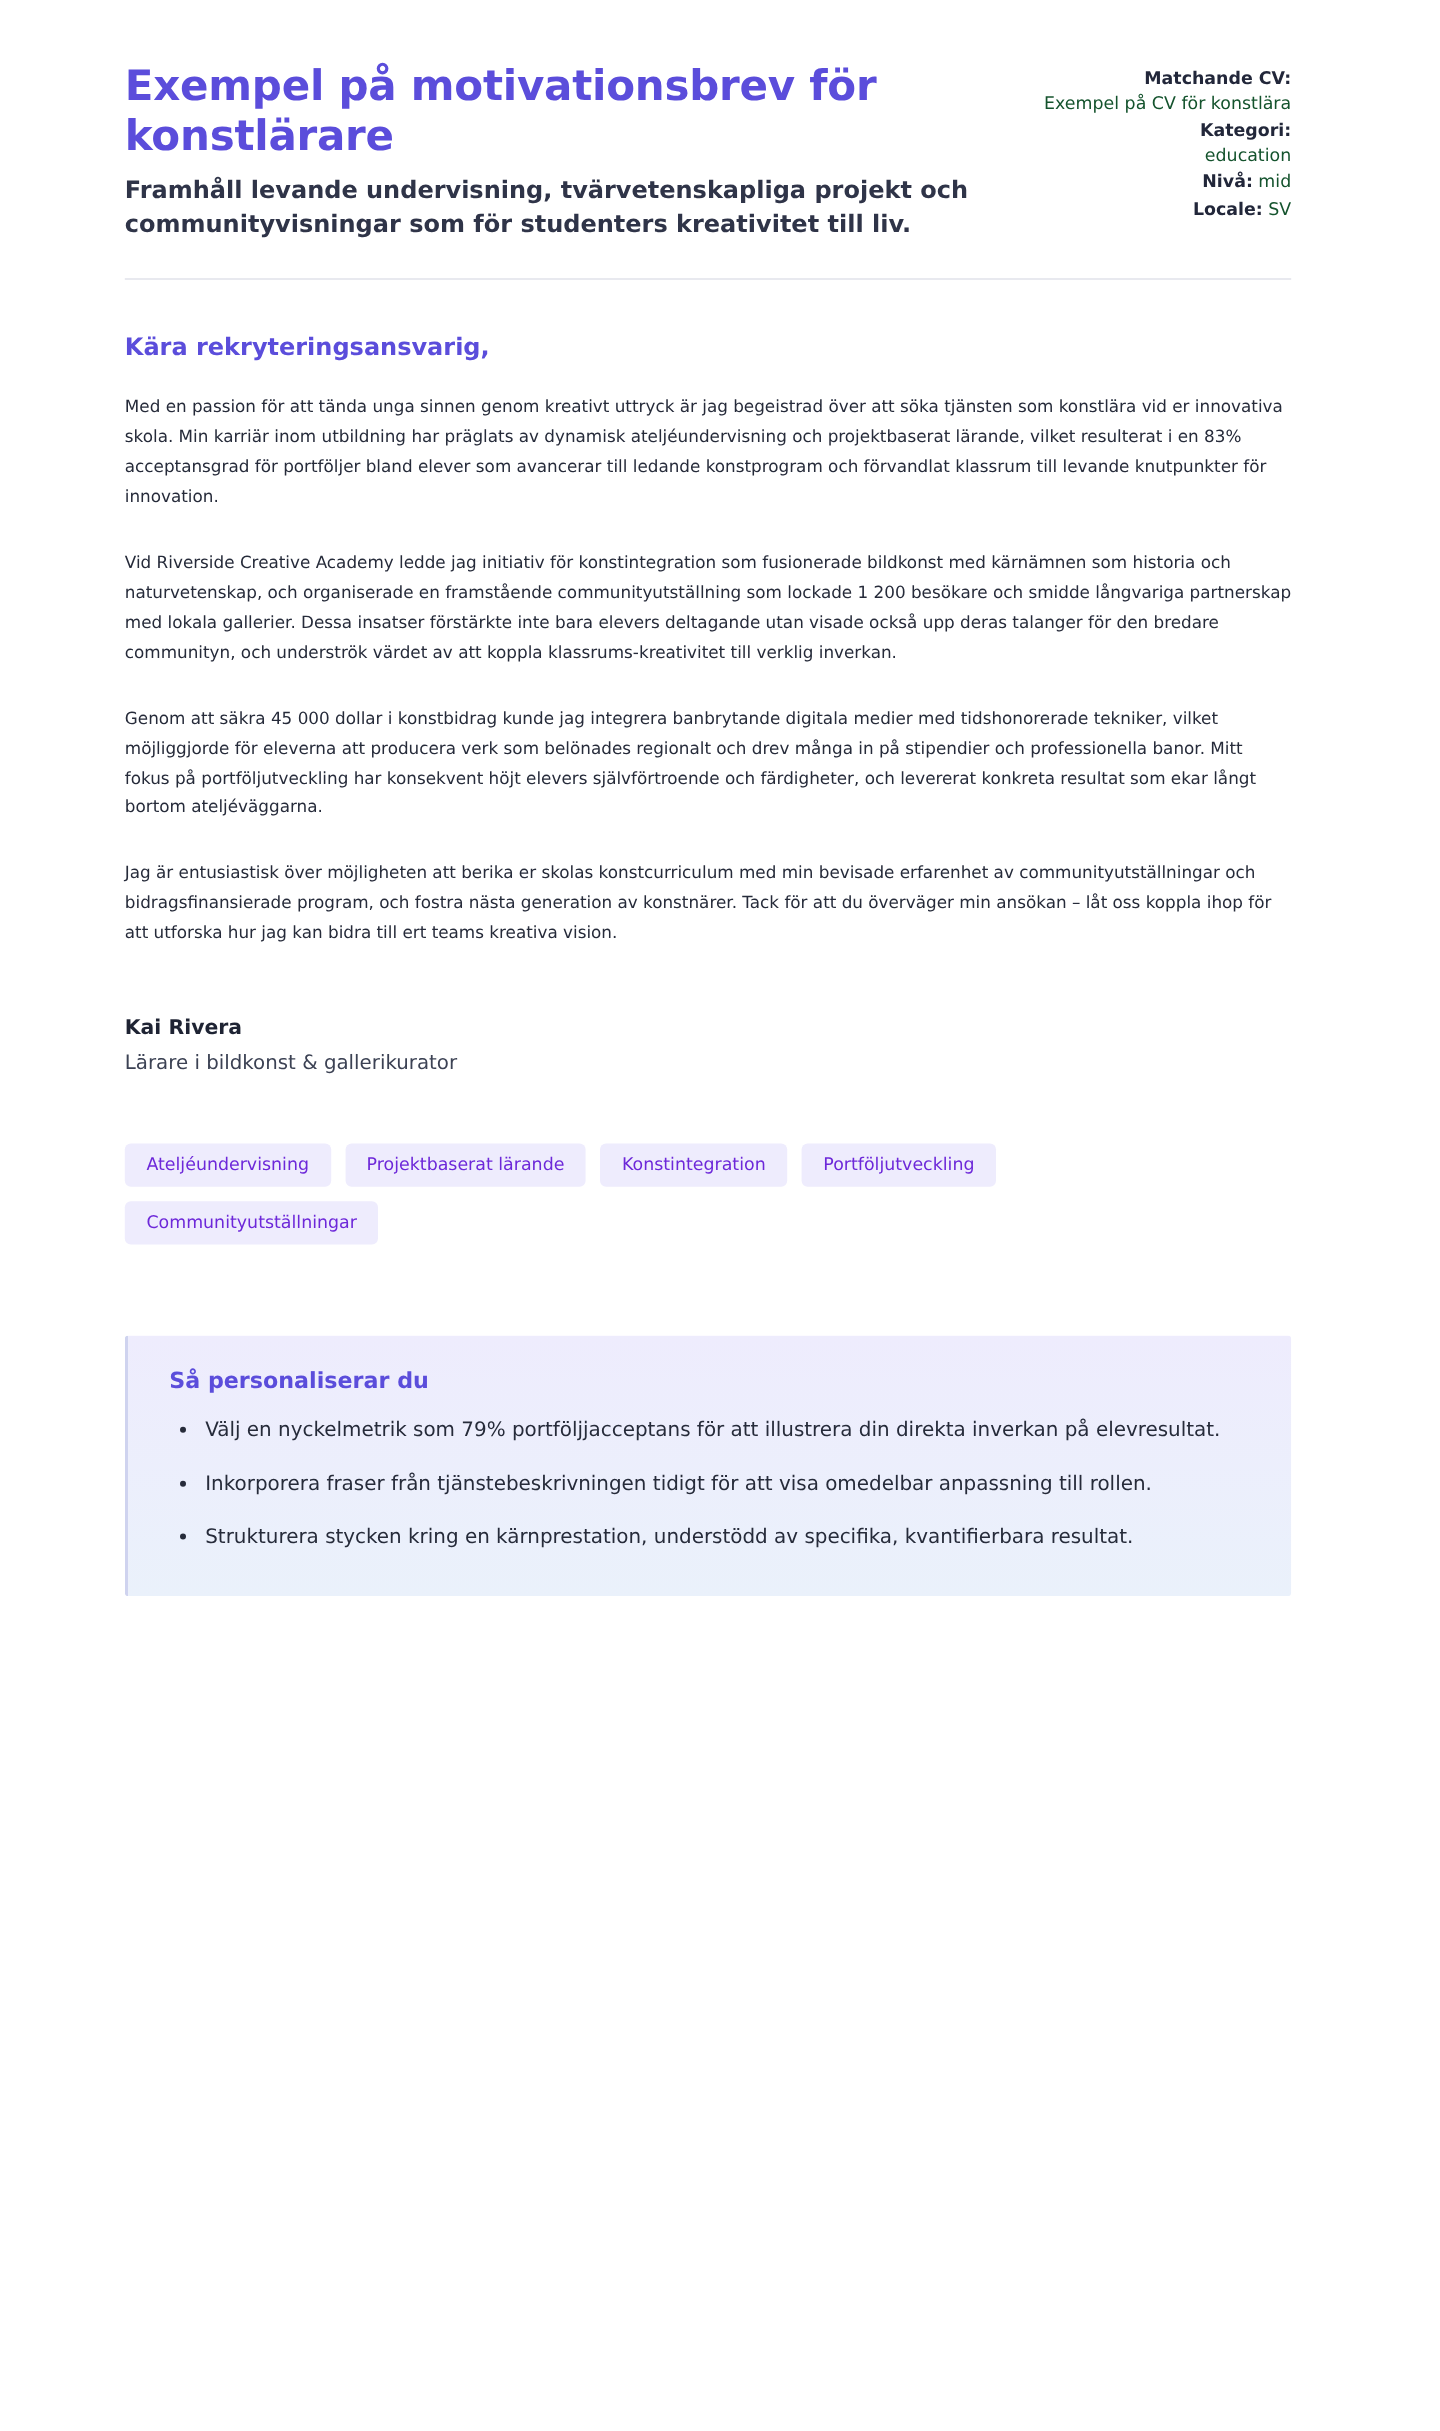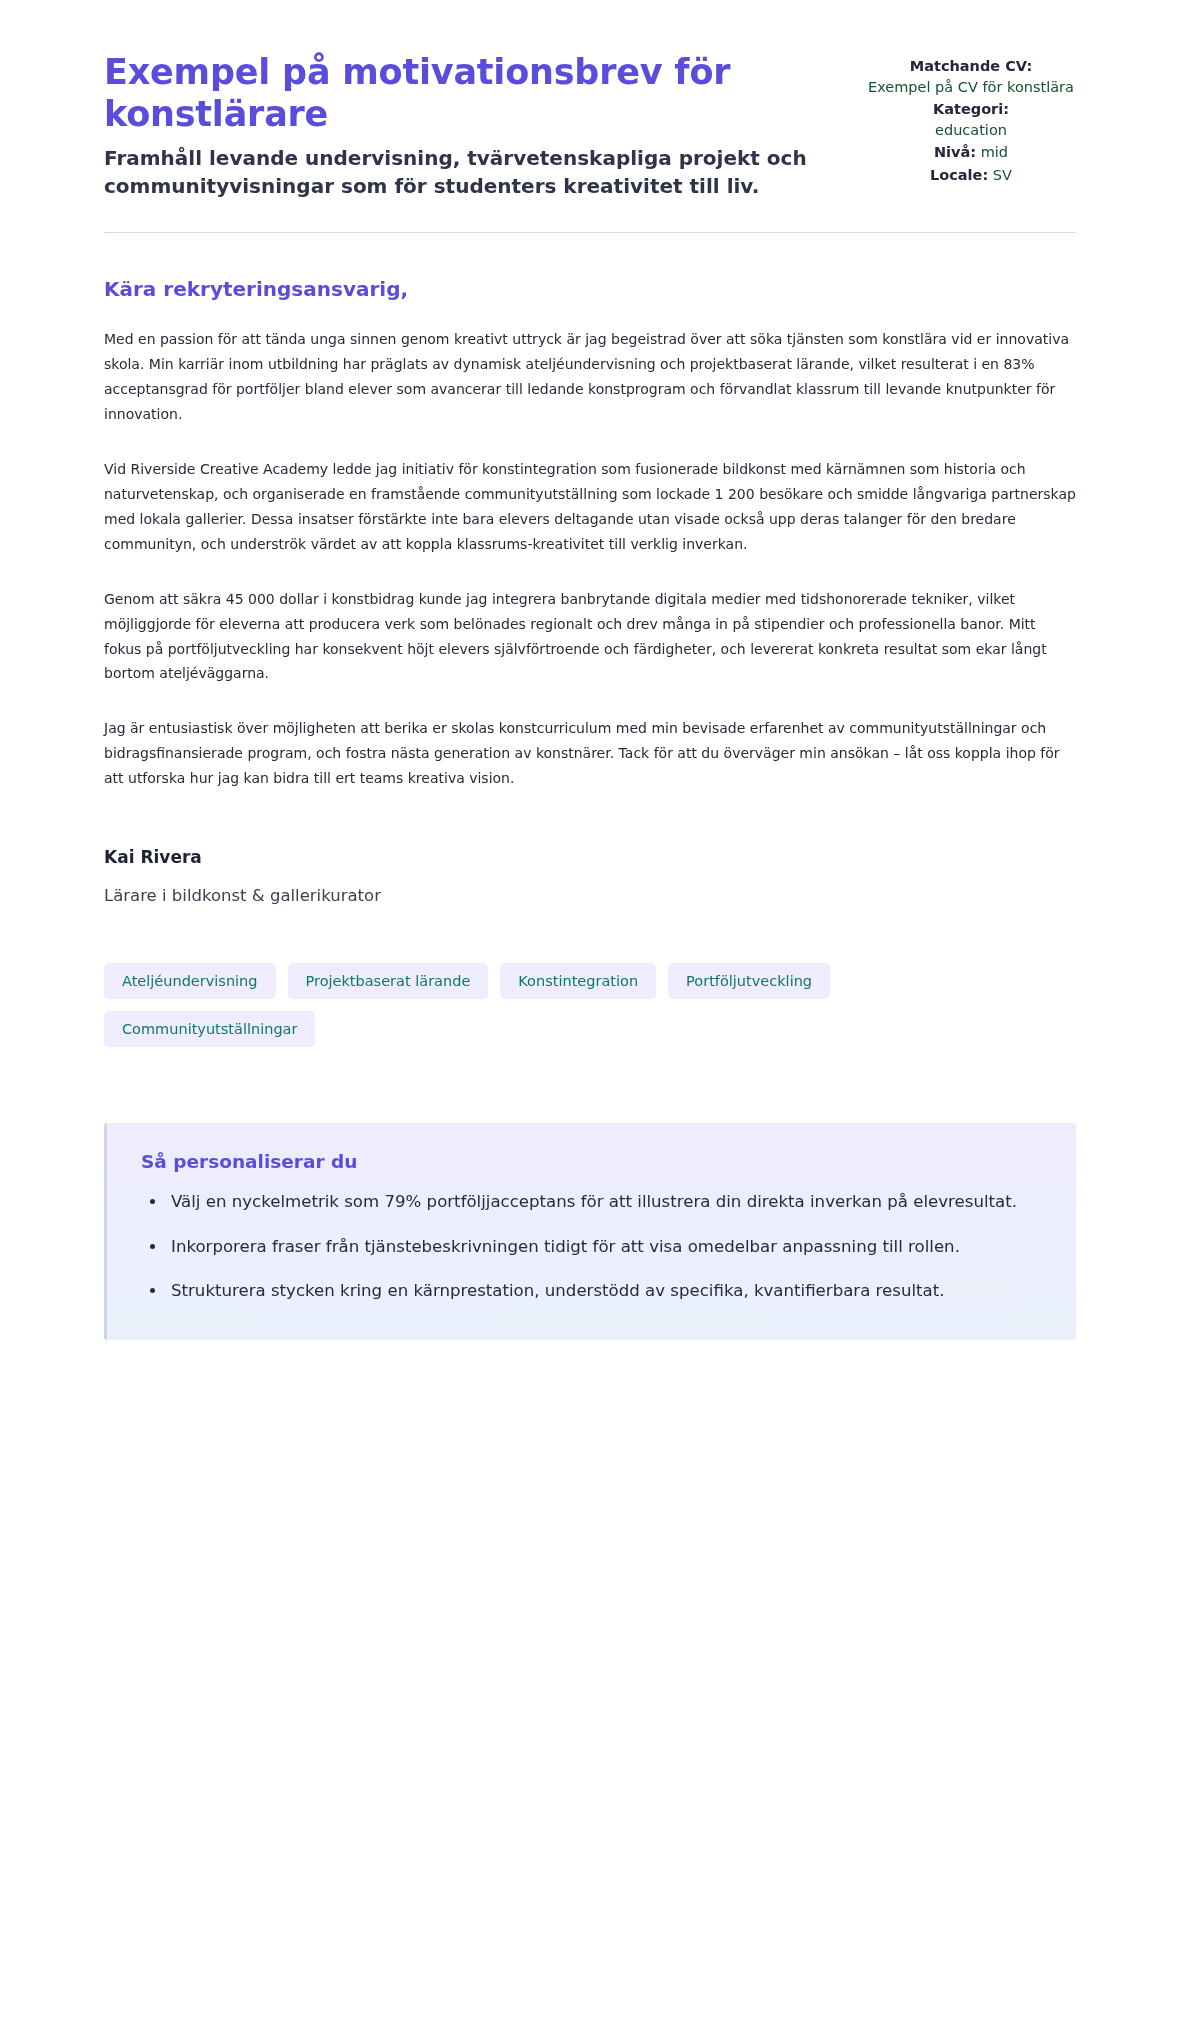--- a/index.html
+++ b/index.html
@@ -46,21 +46,21 @@
   }
   .header-meta {
     flex: 0 0 auto;
     width: 210px;
     text-align: right;
     font-size: 14.5px;
     line-height: 1.42;
     color: #3d4357;
     padding-top: 4px;
   }
-  .header-meta .meta-row { margin-bottom: 2px; text-align: center; }
+  .header-meta .meta-row { margin-bottom: 2px; }
   .header-meta .meta-label { font-weight: bold; color: #22273a; }
   .header-meta .meta-value { color: #14532d; }
   .rule {
     margin: 32px 0 0 0;
     border: 0;
     border-top: 1px solid #d9dbe4;
   }
   
   .letter { padding-top: 44px; }
   .salutation {
@@ -78,35 +78,35 @@
   .sign-off {
     margin-top: 56px;
   }
   .sign-name {
     margin: 0;
     font-size: 17px;
     font-weight: bold;
     color: #1e2333;
   }
   .sign-role {
-    margin: 19px 0 0 0;
+    margin: 9px 0 0 0;
     font-size: 16.5px;
     color: #3c4254;
   }
   
   .tags {
     display: flex;
     flex-wrap: wrap;
     gap: 12px;
     margin-top: 58px;
     max-width: 820px;
   }
   .tag {
     background: #eeecfd;
-    color: #0f766e;
+    color: #6d28d9;
     font-size: 14.5px;
     padding: 10px 18px;
     border-radius: 5px;
     white-space: nowrap;
   }
   
   .callout {
     margin: 76px 0 0 0;
     background: linear-gradient(180deg, #eeecfd 0%, #eaf1fb 100%);
     border-left: 3px solid #cfd3ef;

